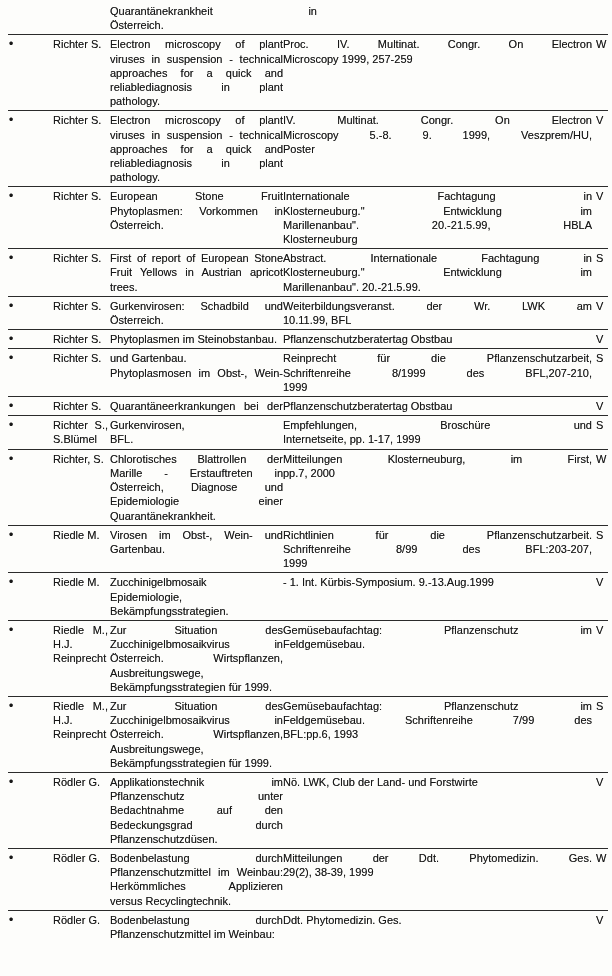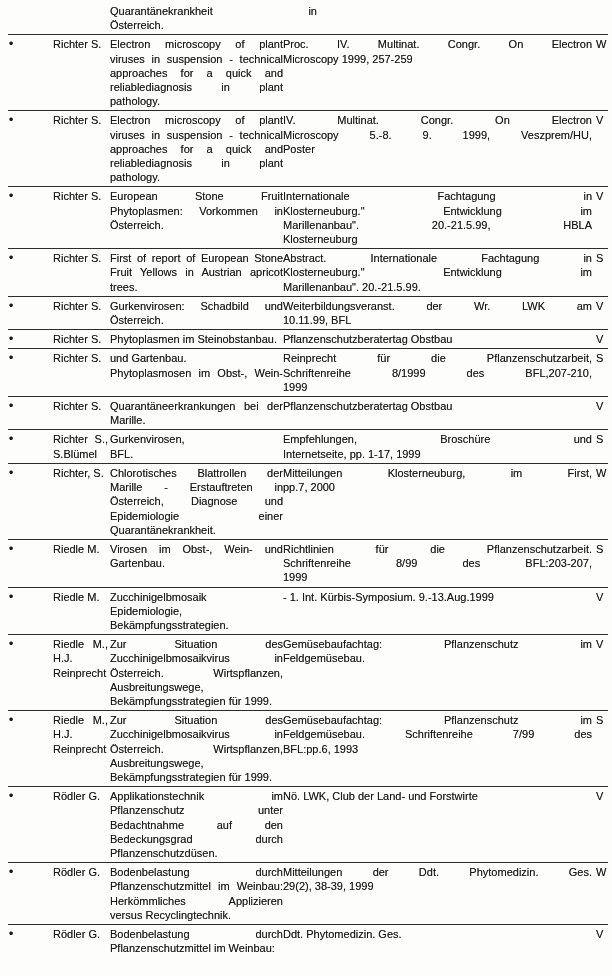--- a/index.html
+++ b/index.html
@@ -173,21 +173,20 @@
     <div class="c-type">S</div>
   </div>
 
   <div class="row">
     <div class="c-bullet">•</div>
     <div class="c-author">
         <div class="ln ln-last">Richter S.</div>
       </div>
     <div class="c-title">
         <div class="ln">Quarantäneerkrankungen bei der</div>
-        <div class="ln ln-last">Marille.</div>
       </div>
     <div class="c-pub">
         <div class="ln ln-last">Pflanzenschutzberatertag Obstbau</div>
       </div>
     <div class="c-type">V</div>
   </div>
 
   <div class="row">
     <div class="c-bullet">•</div>
     <div class="c-author">

